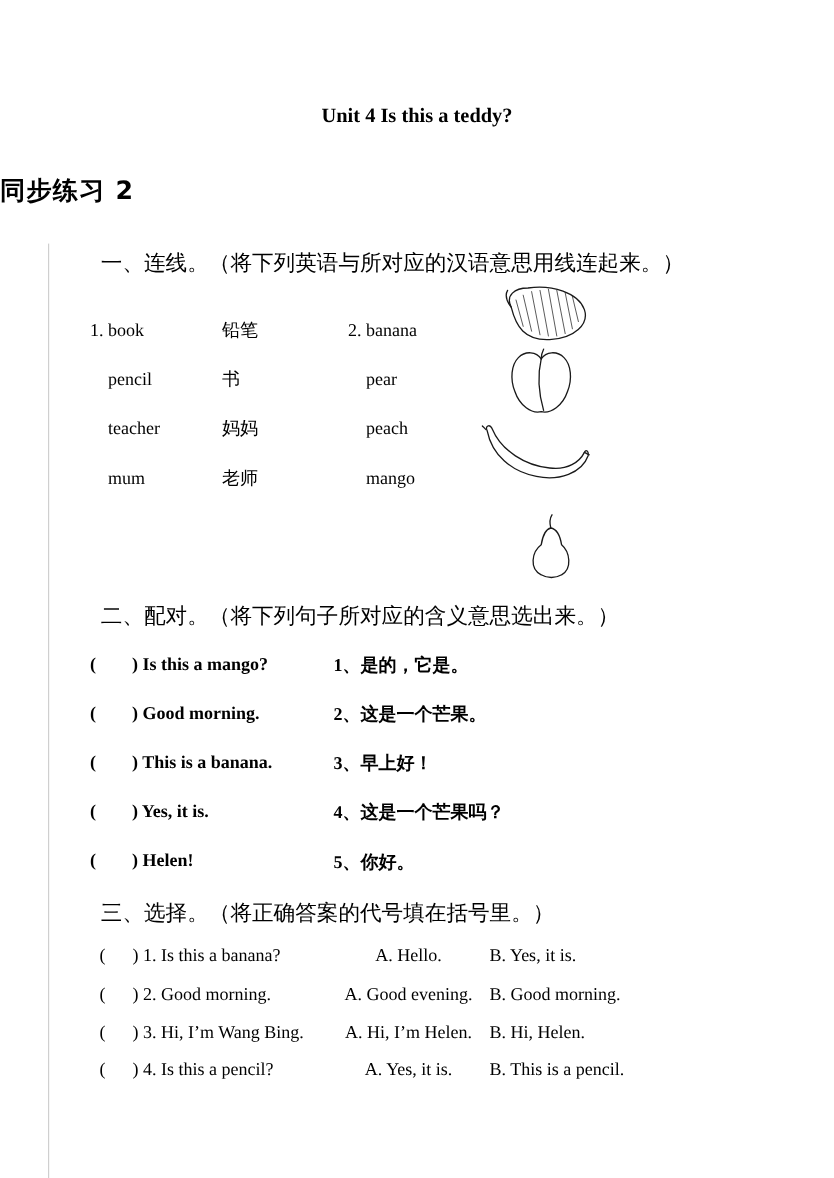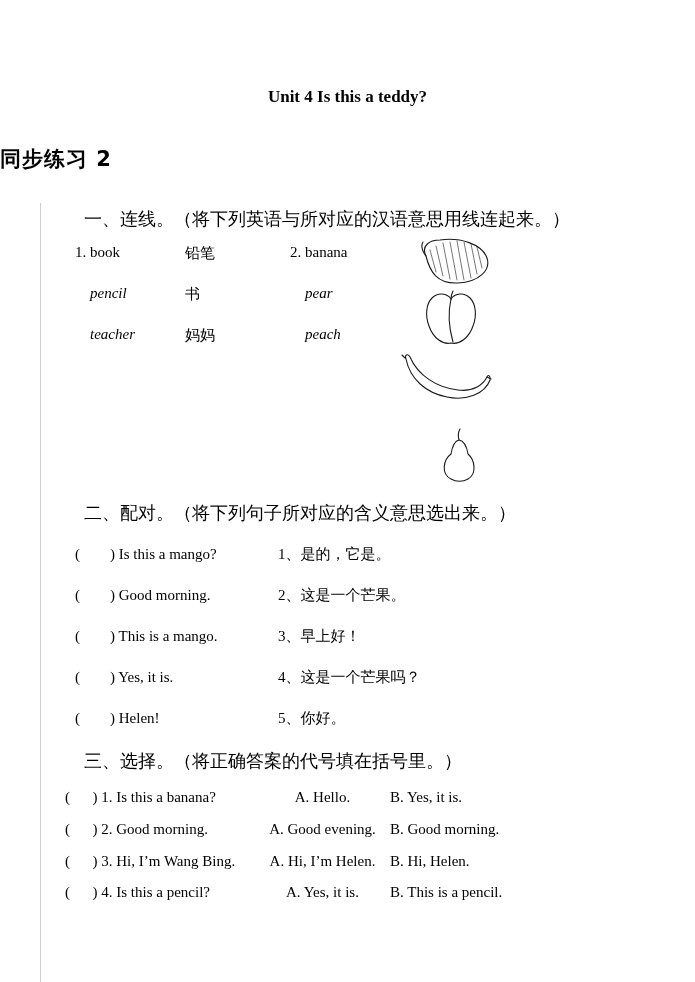--- a/index.html
+++ b/index.html
@@ -23,39 +23,39 @@
   }
   .sec-heading {
     position:absolute; left:84px;
     font-family:"DejaVu Sans", sans-serif; font-weight:normal; font-size:18px;
   }
   #s1-head { top:207px; }
   #s2-head { top:501px;text-align:right; }
   #s3-head { top:749px; }
 
   .s1-rows { position:absolute; left:75px; top:244px; }
-  .s1-row { display:flex; align-items:flex-start; height:41px; font-size:15px; }
+  .s1-row { display:flex; align-items:flex-end; height:41px; font-size:15px; }
   .s1-en  { width:110px; }
   .s1-cn  { width:105px; }
   .s1-en2 { width:130px; }
-  .indent { padding-left:15px;font-style:italic; }
+  .indent { padding-left:15px; }
 
   .fruit { position:absolute; }
   .fruit svg { display:block; }
   #fruit-mango  { left:416px; top:236px; }
   #fruit-peach  { left:424px; top:290px; }
   #fruit-banana { left:399px; top:352px; }
   #fruit-pear   { left:436px; top:427px; }
 
   .s2-rows { position:absolute; left:75px; top:534px; }
-  .s2-row { display:flex; align-items:center; height:41px; font-size:15px; white-space:pre; }
+  .s2-row { display:flex; align-items:center; height:41px; font-size:15px; white-space:pre;font-weight:bold; }
   .s2-left { width:203px; }
   .s2-right { }
 
-  .s3-rows { position:absolute; left:65px; top:782px; }
+  .s3-rows { position:absolute; left:83px; top:782px; }
   .s3-row { display:flex; align-items:center; height:31.7px; font-size:15px; white-space:pre; }
   .s3-q { width:190px; }
   .s3-a { width:135px;text-align:center; }
 </style>
 </head>
 <body>
 
 <div class="page-rule"></div>
 
 <div class="title">Unit 4 Is this a teddy?</div>
@@ -71,20 +71,25 @@
   </div>
   <div class="s1-row">
     <span class="s1-en indent">pencil</span>
     <span class="s1-cn">书</span>
     <span class="s1-en2 indent">pear</span>
   </div>
   <div class="s1-row">
     <span class="s1-en indent">teacher</span>
     <span class="s1-cn">妈妈</span>
     <span class="s1-en2 indent">peach</span>
+  </div>
+  <div class="s1-row">
+    <span class="s1-en indent">mum</span>
+    <span class="s1-cn">老师</span>
+    <span class="s1-en2 indent">mango</span>
   </div>
 </div>
 
 <div class="fruit" id="fruit-mango" aria-label="mango">
   <svg width="76" height="52" viewBox="0 0 76 52" fill="none" stroke="#1a1a1a" stroke-width="1.1" stroke-linecap="round">
     <path d="M10,20 C5,10 13,4 24,4 C44,1 66,8 71,22 C75,34 63,46 42,47 C21,48 14,36 10,20 Z"></path>
     <path d="M10,20 C7,16 4,11 7,6"></path>
     <g stroke-width="0.6">
       <path d="M14,14 L20,36"></path>
         <path d="M20,10 L27,40"></path>
@@ -126,21 +131,21 @@
 <div class="s2-rows">
   <div class="s2-row">
     <span class="s2-left">(        ) Is this a mango?</span>
     <span class="s2-right">1、是的，它是。</span>
   </div>
   <div class="s2-row">
     <span class="s2-left">(        ) Good morning.</span>
     <span class="s2-right">2、这是一个芒果。</span>
   </div>
   <div class="s2-row">
-    <span class="s2-left">(        ) This is a mango.</span>
+    <span class="s2-left">(        ) This is a banana.</span>
     <span class="s2-right">3、早上好！</span>
   </div>
   <div class="s2-row">
     <span class="s2-left">(        ) Yes, it is.</span>
     <span class="s2-right">4、这是一个芒果吗？</span>
   </div>
   <div class="s2-row">
     <span class="s2-left">(        ) Helen!</span>
     <span class="s2-right">5、你好。</span>
   </div>

